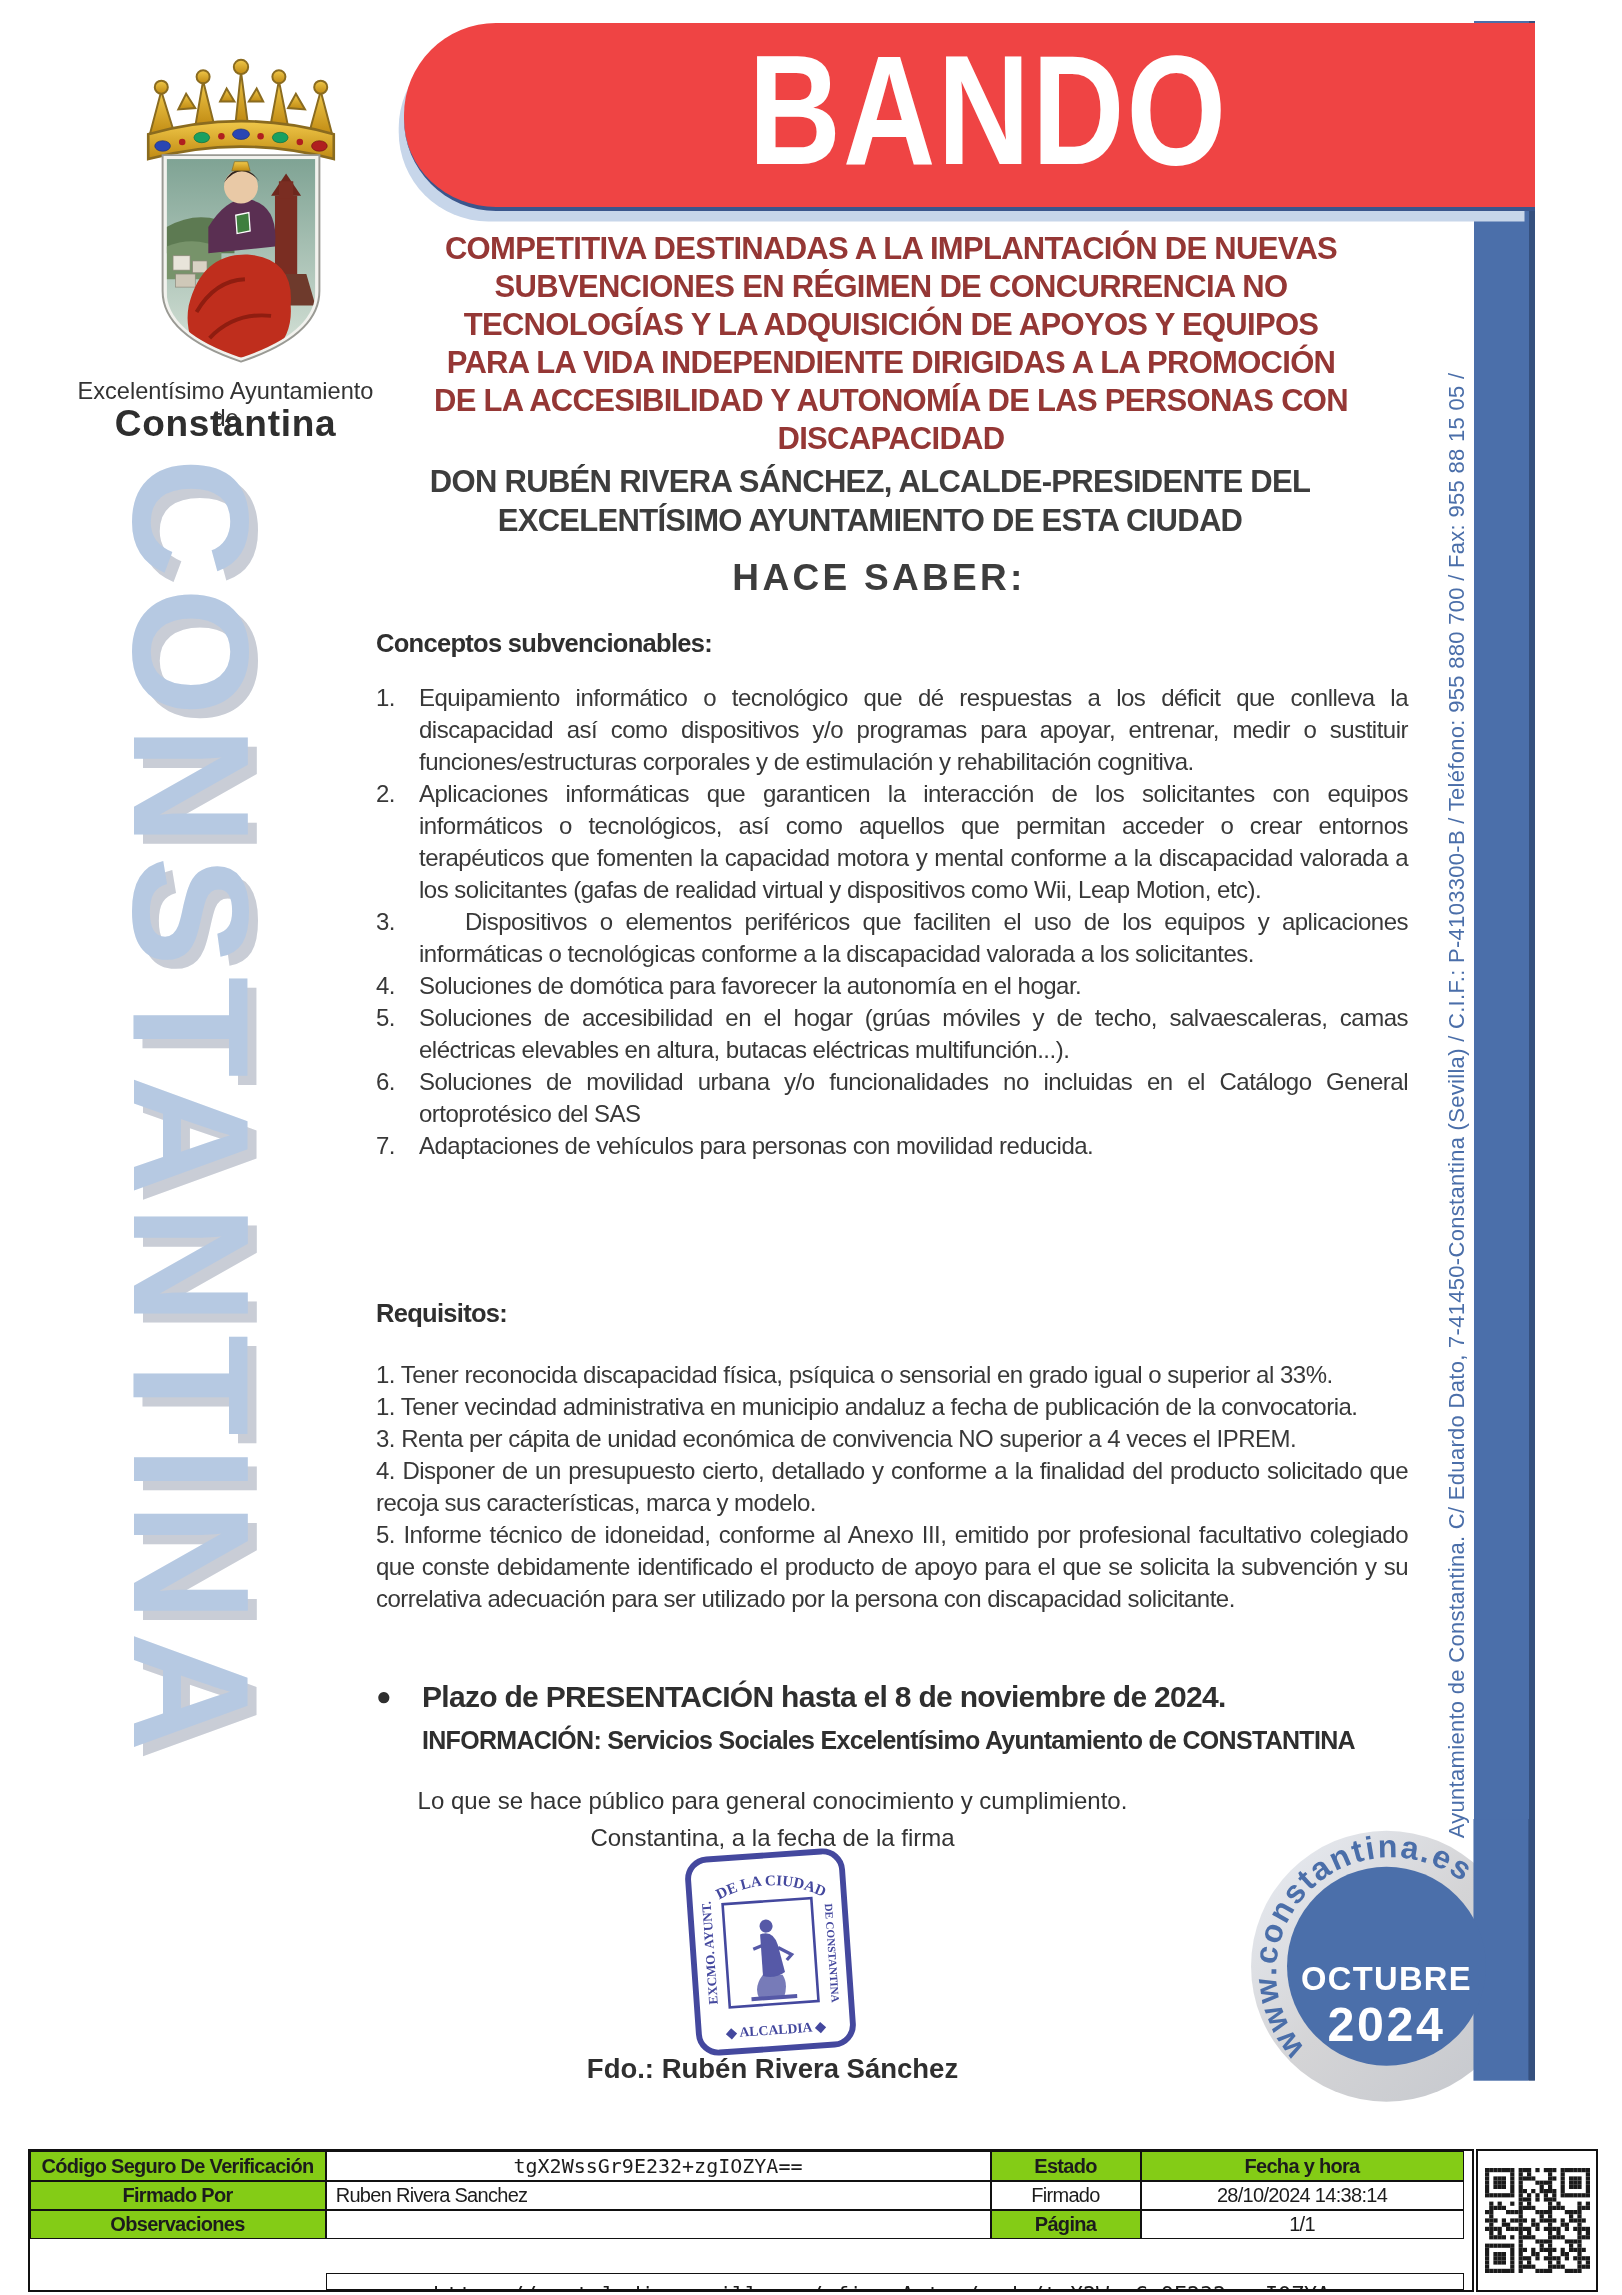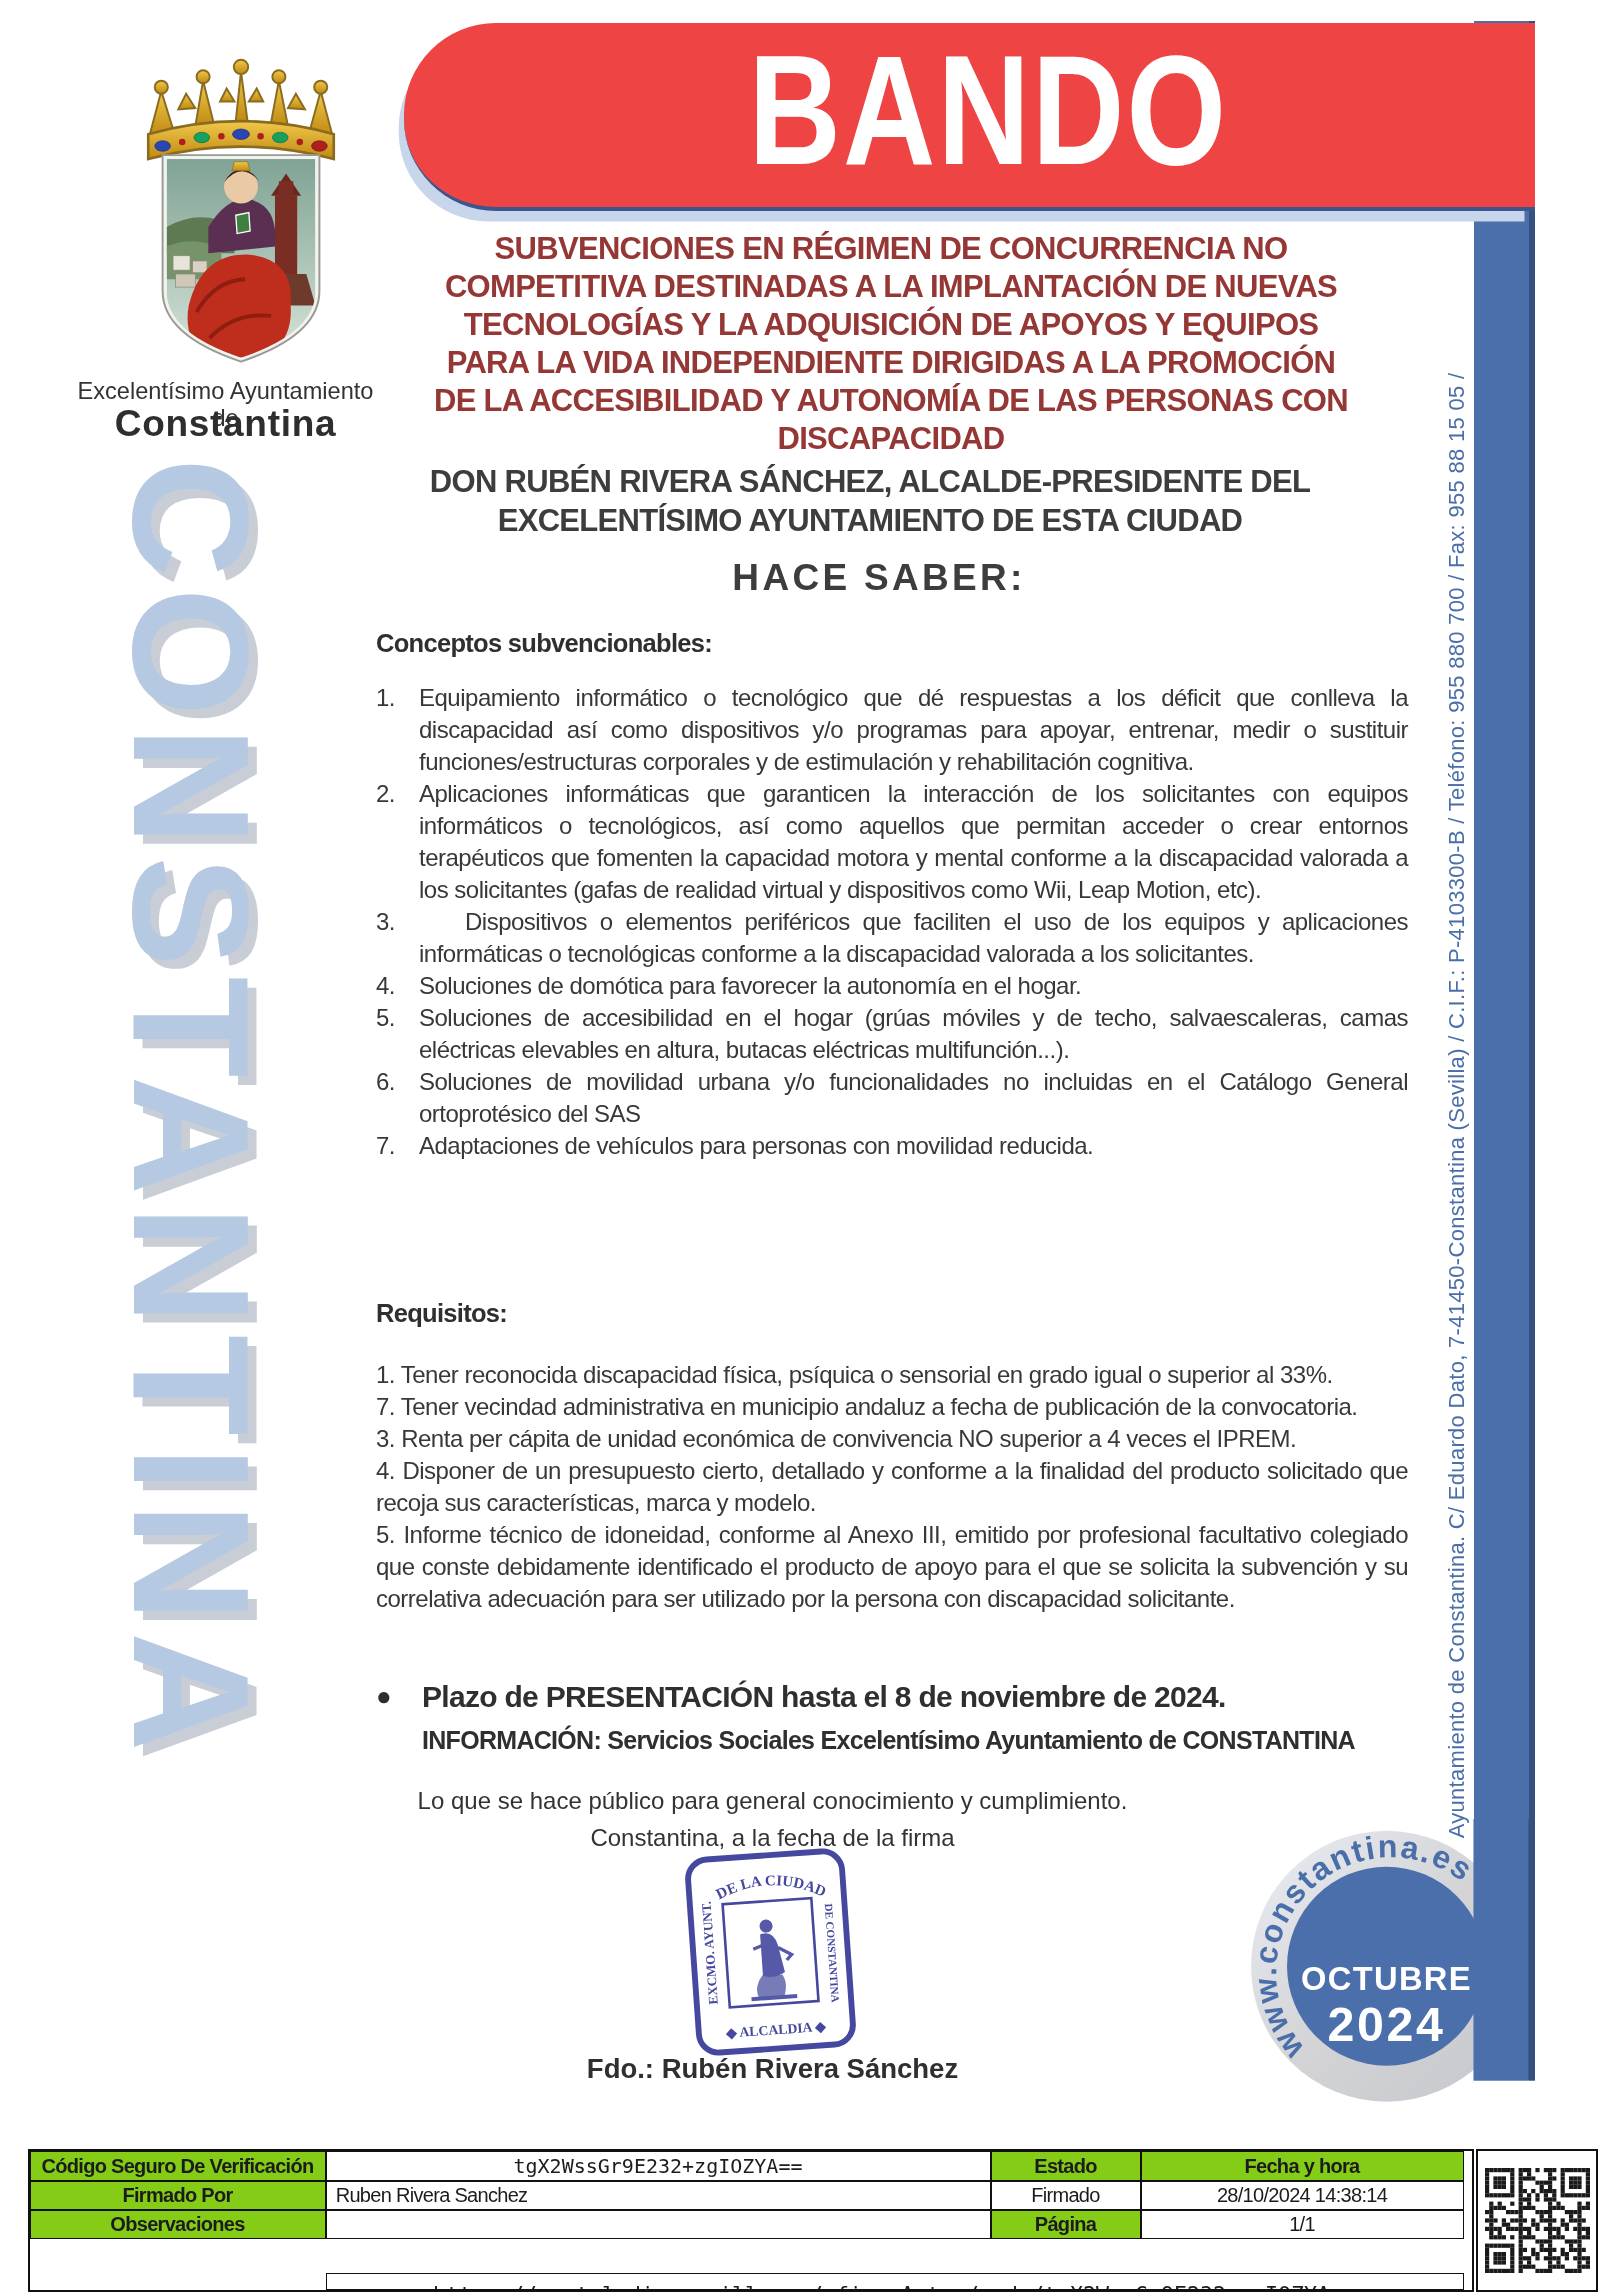--- a/index.html
+++ b/index.html
@@ -168,22 +168,22 @@
   </svg>
 </div>
 <div class="abs org-small">Excelentísimo Ayuntamiento de</div>
 <div class="abs org-big">Constantina</div>
 
 <div class="abs vertical-name">CONSTANTINA</div>
 
 <div class="abs contact-vertical">Ayuntamiento de Constantina. C/ Eduardo Dato, 7-41450-Constantina (Sevilla)  /  C.I.F.: P-4103300-B  /  Teléfono: 955 880 700  /  Fax: 955 88 15 05 /</div>
 
 <div class="abs h-red">
+  <div>COMPETITIVA DESTINADAS A LA IMPLANTACIÓN DE NUEVAS</div>
   <div>SUBVENCIONES EN RÉGIMEN DE CONCURRENCIA NO</div>
-  <div>COMPETITIVA DESTINADAS A LA IMPLANTACIÓN DE NUEVAS</div>
   <div>TECNOLOGÍAS Y LA ADQUISICIÓN DE APOYOS Y EQUIPOS</div>
   <div>PARA LA VIDA INDEPENDIENTE DIRIGIDAS A LA PROMOCIÓN</div>
   <div>DE LA ACCESIBILIDAD Y AUTONOMÍA DE LAS PERSONAS CON</div>
   <div>DISCAPACIDAD</div>
 </div>
 
 <div class="abs h-don">
   <div>DON RUBÉN RIVERA SÁNCHEZ, ALCALDE-PRESIDENTE DEL</div>
   <div>EXCELENTÍSIMO AYUNTAMIENTO DE ESTA CIUDAD</div>
 </div>
@@ -217,21 +217,21 @@
     </div>
   <div class="concept-item">
       <span class="num"></span>
       <span class="txt">Adaptaciones de vehículos para personas con movilidad reducida.</span>
     </div>
 </div>
 
 <div class="abs req-title">Requisitos:</div>
 <div class="abs req-list">
   <div class="req-item">1. Tener reconocida discapacidad física, psíquica o sensorial en grado igual o superior al 33%.</div>
-  <div class="req-item">7. Tener vecindad administrativa en municipio andaluz a fecha de publicación de la convocatoria.</div>
+  <div class="req-item">1. Tener vecindad administrativa en municipio andaluz a fecha de publicación de la convocatoria.</div>
   <div class="req-item">3. Renta per cápita de unidad económica de convivencia NO superior a 4 veces el IPREM.</div>
   <div class="req-item">4. Disponer de un presupuesto cierto, detallado y conforme a la finalidad del producto solicitado que recoja sus características, marca y modelo.</div>
   <div class="req-item">5. Informe técnico de idoneidad, conforme al Anexo III, emitido por profesional facultativo colegiado que conste debidamente identificado el producto de apoyo para el que se solicita la subvención y su correlativa adecuación para ser utilizado por la persona con discapacidad solicitante.</div>
 </div>
 
 <div class="abs plazo-row">
   <span class="plazo-bullet">●</span>
   <span class="plazo-text">Plazo de PRESENTACIÓN hasta el 8 de noviembre de 2024.</span>
 </div>
 <div class="abs info-line">INFORMACIÓN: Servicios Sociales Excelentísimo Ayuntamiento de CONSTANTINA</div>

